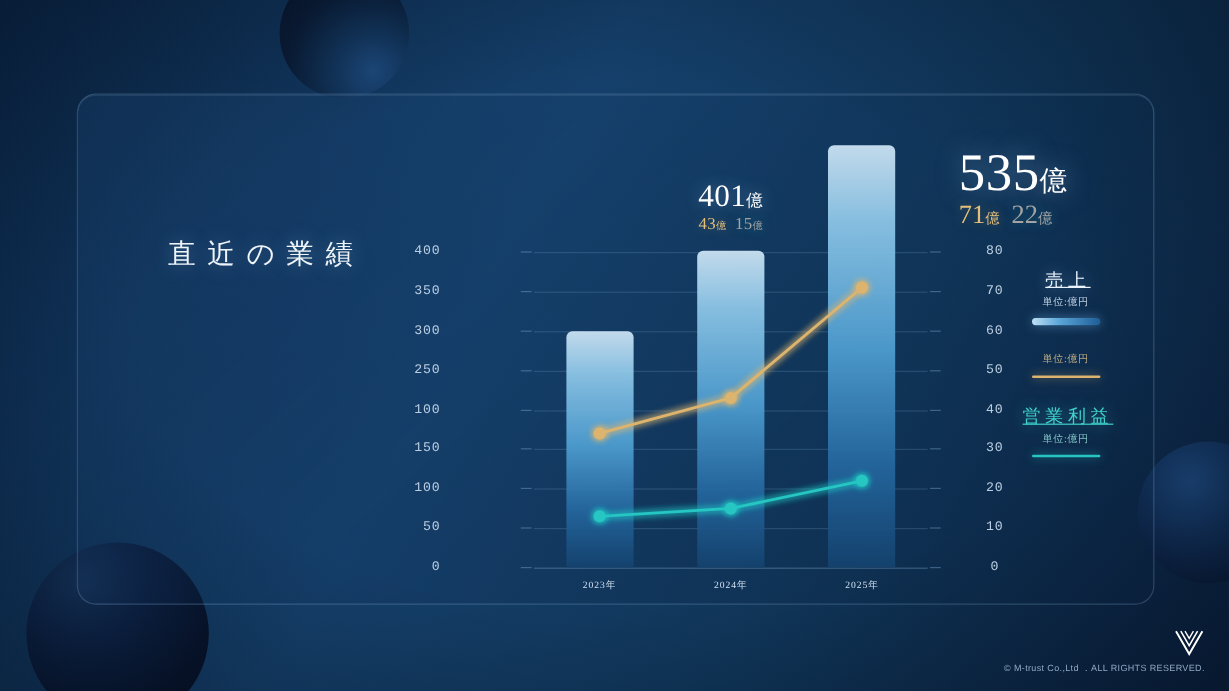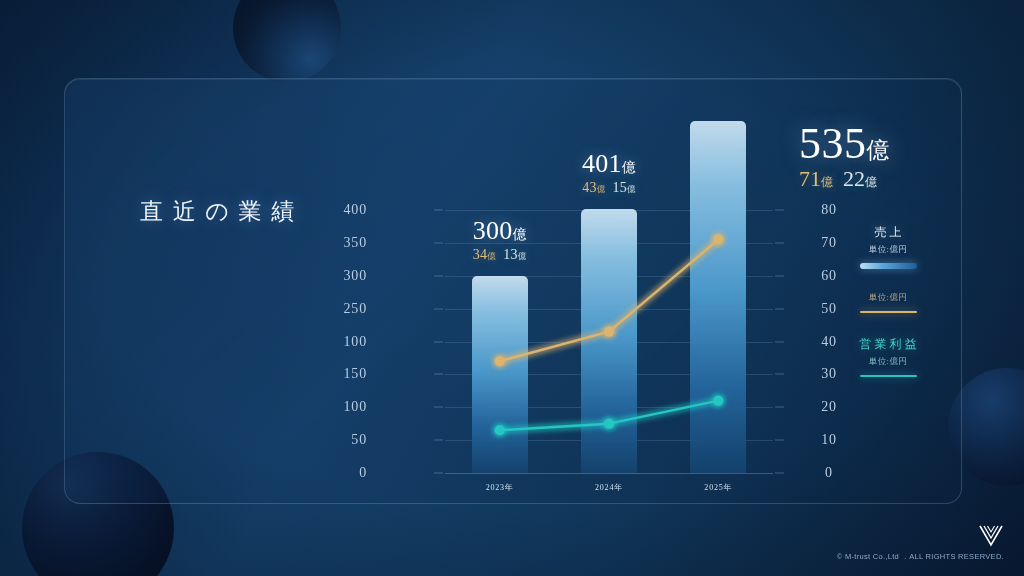--- a/index.html
+++ b/index.html
@@ -53,22 +53,22 @@
   }
 
   
   #chart{position:absolute;left:415px;top:196px;width:400px;height:290px;}
   
   #plot{position:absolute;left:30px;top:14px;width:328px;height:263px;}
   .gridline{position:absolute;left:0;right:0;height:1px;background:rgba(150,195,235,.18);}
   .axis-base{position:absolute;left:0;right:0;height:1px;background:rgba(160,205,245,.30);}
 
   .ytick{
-    position:absolute;color:#b9cde2;font-size:14px;letter-spacing:.06em;
-    transform:translateY(-50%);white-space:nowrap;
+    position:absolute;color:#b9cde2;font-size:11px;letter-spacing:.06em;
+    transform:translateY(-50%);white-space:nowrap;font-family:Liberation Mono, monospace;
   }
   .ytick.left{right:406px;text-align:right;width:40px;}
   .ytick.right{left:364px;text-align:center;width:40px;}
   .ytick-dash{position:absolute;width:9px;height:1px;background:rgba(150,195,235,.35);transform:translateY(-50%);}
 
   .xtick{
     position:absolute;top:272px;color:#cfe0f0;font-size:8px;letter-spacing:.10em;
     transform:translateX(-50%);white-space:nowrap;
   }
 
@@ -77,35 +77,35 @@
     background:linear-gradient(180deg,#cfe6f6 0%,#8fc8e9 18%,#4f9fd2 48%,#24679f 76%,#14426e 100%);
     opacity:.93;
   }
 
   .vlabel{position:absolute;text-align:center;white-space:nowrap;transform:translateX(-50%);}
   .vlabel .big{color:#ffffff;font-size:26px;letter-spacing:.01em;text-shadow:0 0 14px rgba(170,215,255,.45);}
   .vlabel .big .unit{font-size:14px;}
   .vlabel .sub{margin-top:1px;font-size:14px;letter-spacing:.02em;}
   .vlabel .sub .unit{font-size:8.5px;}
   .gp{color:#e3bf7a;text-shadow:0 0 10px rgba(227,191,122,.35);}
-  .op{color:#e5e5e5;text-shadow:0 0 10px rgba(63,208,203,.35);}
+  .op{color:#a3a3a3;text-shadow:0 0 10px rgba(63,208,203,.35);}
   .vlabel .sub .op{margin-left:7px;}
 
   
   #hero{position:absolute;left:799px;top:122px;text-align:left;white-space:nowrap;}
   #hero .big{color:#ffffff;font-size:44px;line-height:1;letter-spacing:.01em;text-shadow:0 0 20px rgba(175,218,255,.5);}
   #hero .big .unit{font-size:23px;}
   #hero .sub{margin-top:0;font-size:22px;font-family:Liberation Serif, serif;}
   #hero .sub .unit{font-size:12px;}
   #hero .sub .op{margin-left:10px;}
 
   
   #legend{position:absolute;left:818px;top:224px;width:140px;text-align:center;}
   .lg{margin-bottom:23px;}
-  .lg .name{font-size:12px;letter-spacing:.26em;padding-left:.26em;}
+  .lg .name{font-size:15px;letter-spacing:.26em;padding-left:.26em;text-decoration:underline;}
   .lg .unitline{font-size:8.5px;letter-spacing:.05em;margin-top:3px;opacity:.88;}
   .lg .swatch{margin:7px auto 0;width:57px;height:6px;border-radius:3px;}
   .lg.sales .name{color:#eaf3fb;text-shadow:0 0 12px rgba(160,210,255,.45);}
   .lg.sales .unitline{color:#d3e3f2;}
   .lg.sales .swatch{background:linear-gradient(90deg,#bfe0f5 0%,#5aa6d8 40%,#1e5d96 100%);box-shadow:0 0 9px rgba(120,185,240,.5);}
   .lg.gross .name{color:#e3bf7a;text-shadow:0 0 12px rgba(227,191,122,.4);}
   .lg.gross .unitline{color:#d5bd8c;}
   .lg.gross .swatch{height:2px;border-radius:1px;background:#dcb46e;box-shadow:0 0 8px rgba(220,180,110,.6);}
   .lg.oper .name{color:#3fd0cb;text-shadow:0 0 12px rgba(63,208,203,.4);}
   .lg.oper .unitline{color:#93d9d8;}
@@ -225,24 +225,20 @@
           <title>2023年 営業利益 13億円</title>
         </circle>
         <circle cx="164" cy="213.6875" r="5" fill="#25c6c2" filter="url(#glow-op)">
           <title>2024年 営業利益 15億円</title>
         </circle>
         <circle cx="273.3333333333333" cy="190.675" r="5" fill="#25c6c2" filter="url(#glow-op)">
           <title>2025年 営業利益 22億円</title>
         </circle>
       </svg>
     </div>
-<div class="vlabel" style="left: 84.6667px; top: 19.75px;">
-      <div class="big"><span>300</span><span class="unit">億</span></div>
-      <div class="sub"><span class="gp"><span>34</span><span class="unit">億</span></span><span class="op"><span>13</span><span class="unit">億</span></span></div>
-    </div>
     <div class="vlabel" style="left: 194px; top: -46.6575px;">
       <div class="big"><span>401</span><span class="unit">億</span></div>
       <div class="sub"><span class="gp"><span>43</span><span class="unit">億</span></span><span class="op"><span>15</span><span class="unit">億</span></span></div>
     </div>
   </div>
 
 <div id="hero">
   <div class="big">
     <span>535</span><span class="unit">億</span>
   </div>

